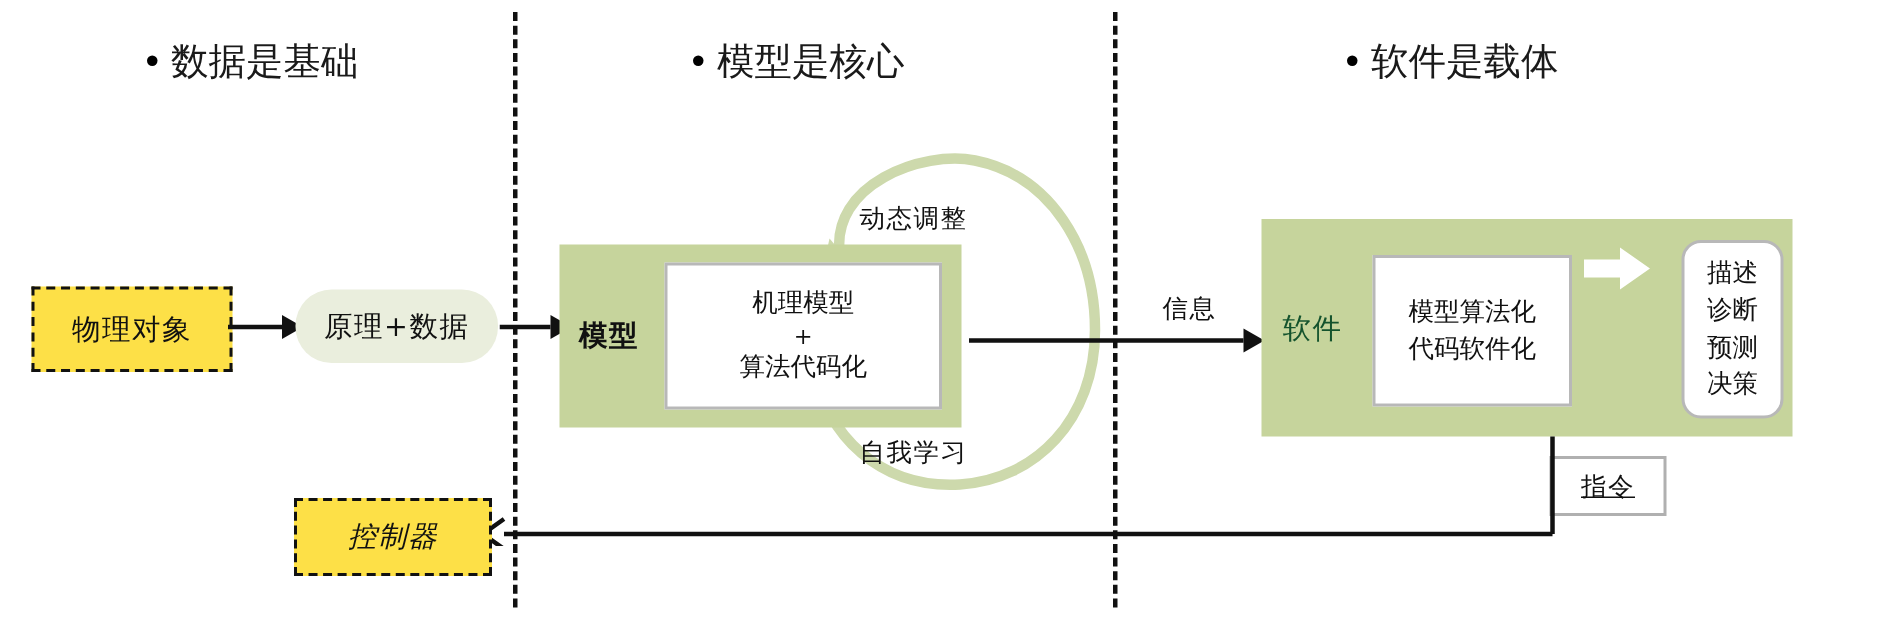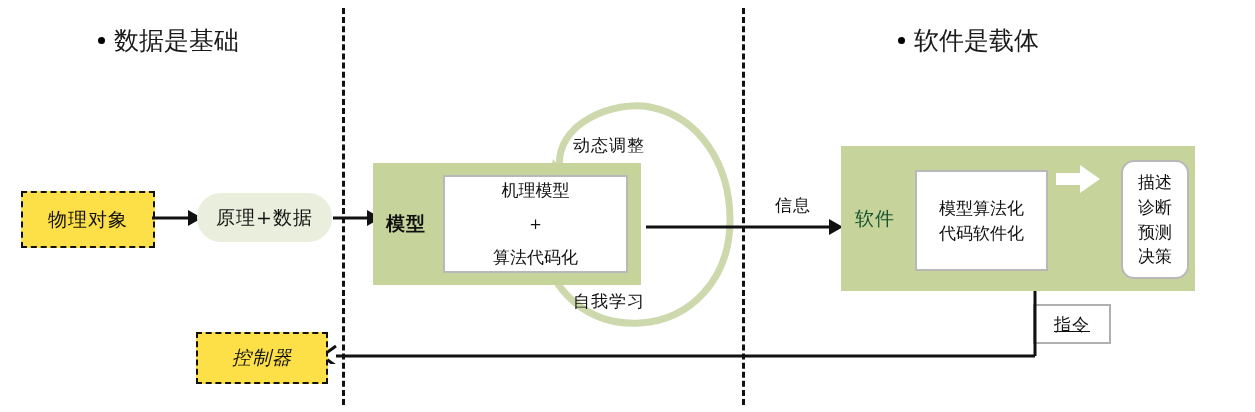--- a/index.html
+++ b/index.html
@@ -146,20 +146,23 @@
 </style>
 </head>
 <body>
 
 <div id="canvas">
 
   <div class="abs section-header" style="left:98px; top:28px;">
     <span class="bullet-dot"></span><span>数据是基础</span>
   </div>
 
+  <div class="abs section-header" style="left:462px; top:28px;">
+    <span class="bullet-dot"></span><span>模型是核心</span>
+  </div>
 
   <div class="abs section-header" style="left:898px; top:28px;">
     <span class="bullet-dot"></span><span>软件是载体</span>
   </div>
 
   <div class="abs divider" style="left:342px; top:8px; height:397px;"></div>
   <div class="abs divider" style="left:742px; top:8px; height:397px;"></div>
 
   <svg class="abs" style="left:515px; top:95px;" width="230" height="235">
     <path d="M 45 75
@@ -186,21 +189,21 @@
     <span class="lbl">原理+数据</span>
   </div>
 
   <svg class="abs" style="left:333px; top:207px;" width="48" height="22">
     <line x1="0" y1="11" x2="34" y2="11" stroke="#111" stroke-width="3"></line>
     <polygon points="34,3 48,11 34,19" fill="#111"></polygon>
   </svg>
 
   <div class="abs green-box" style="left:373px; top:163px; width:268px; height:122px;">
     <span class="green-label" style="margin-left:13px;">模型</span>
-    <div class="inner-white-box" style="position:absolute; left:70px; top:12px; width:185px; height:98px;gap:12px;">
+    <div class="inner-white-box" style="position:absolute; left:70px; top:12px; width:185px; height:98px;">
       <div class="line">机理模型</div>
       <div class="line plus">+</div>
       <div class="line">算法代码化</div>
     </div>
   </div>
 
   <div class="abs edge-label" style="left:775px; top:194px;">信息</div>
   <svg class="abs" style="left:646px; top:216px;" width="197" height="22">
     <line x1="0" y1="11" x2="183" y2="11" stroke="#111" stroke-width="3"></line>
     <polygon points="183,3 197,11 183,19" fill="#111"></polygon>

